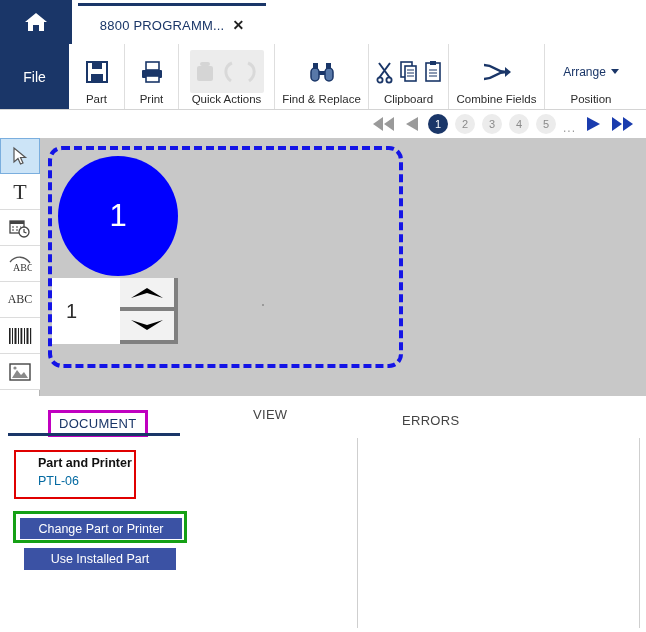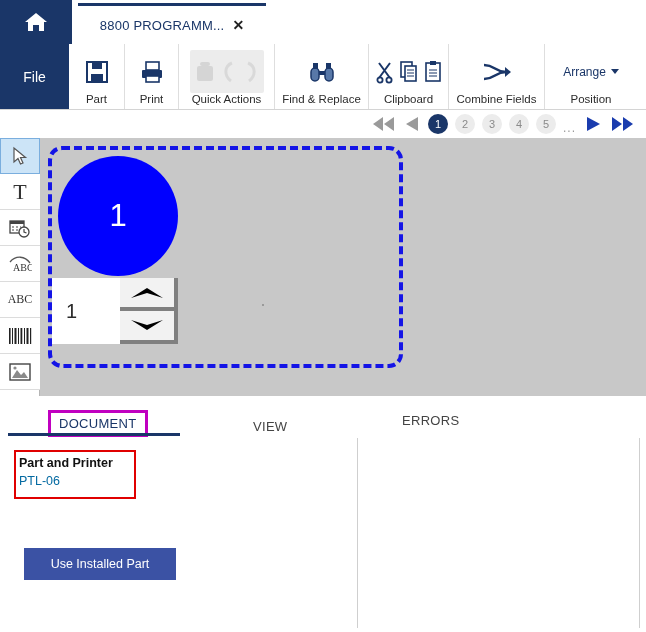--- a/index.html
+++ b/index.html
@@ -111,42 +111,42 @@
   }
   .spin-btn.up { border-bottom:4px solid #808080; }
   .spin-btn.dn { border-bottom:4px solid #808080; }
   .tiny-dot { position:absolute; left:262px; top:166px; width:2px; height:2px; background:#9a9a9a; }
 
   
   .bottom { position:absolute; left:0; top:396px; width:646px; height:236px; background:#fff; }
   .tabrow { position:absolute; left:0; top:10px; width:646px; height:32px; }
   .ptab { position:absolute; font-size:13px; color:#444; cursor:pointer; letter-spacing:.3px; }
   .ptab.doc { left:48px; top:4px; color:#1a3668; padding:3px 8px; border:3px solid #c000c0; }
-  .ptab.view { left:253px; top:13px;text-align:center; }
+  .ptab.view { left:253px; top:1px;text-align:center; }
   .ptab.errors { left:402px; top:7px; }
   .tab-underline { position:absolute; left:8px; top:37px; width:172px; height:3px; background:#1a3668; }
   .panel-divider { position:absolute; left:357px; top:42px; width:1px; height:190px; background:#cfcfcf; }
   .right-edge-divider { position:absolute; left:639px; top:42px; width:1px; height:190px; background:#cfcfcf; }
 
   .redbox {
     position:absolute; left:14px; top:54px; width:122px; height:49px;
-    border:2px solid #e00000; padding:4px 0 0 3px;
+    border:2px solid #e00000; padding:4px 0 0 22px;
   }
   .pp-title { font-size:12.5px; font-weight:bold; color:#111; }
   .pp-val { font-size:12.5px; color:#0369a1; margin-top:4px; }
   .greenbox {
     position:absolute; left:13px; top:115px; width:174px; height:32px;
     border:3px solid #15a015;
   }
   .btn-primary {
     background:#3b52a4; color:#fff; border:none; font-size:12.5px;
     font-family:"Liberation Sans", sans-serif; cursor:pointer;
   }
   .btn-change { position:absolute; left:4px; top:4px; width:162px; height:21px; }
-  .btn-installed { position:absolute; left:24px; top:152px; width:152px; height:32px; }
+  .btn-installed { position:absolute; left:24px; top:152px; width:152px; height:22px; }
 </style>
 </head>
 <body>
 
 <div id="app">
 
   <div class="titlebar">
     <div class="home-btn">
       <svg width="26" height="24" viewBox="0 0 26 24">
         <path d="M13 3 L24 12 L21 12 L21 21 L16 21 L16 15 L10 15 L10 21 L5 21 L5 12 L2 12 Z" fill="#ffffff"></path>
@@ -391,16 +391,19 @@
     </div>
     <div class="tab-underline"></div>
     <div class="panel-divider"></div>
     <div class="right-edge-divider"></div>
 
     <div class="redbox">
       <div class="pp-title">Part and Printer</div>
       <div class="pp-val">PTL-06</div>
     </div>
 
+    <div class="greenbox">
+      <button class="btn-primary btn-change">Change Part or Printer</button>
+    </div>
     <button class="btn-primary btn-installed">Use Installed Part</button>
 
   </div>
 </div>
 
 </body></html>

